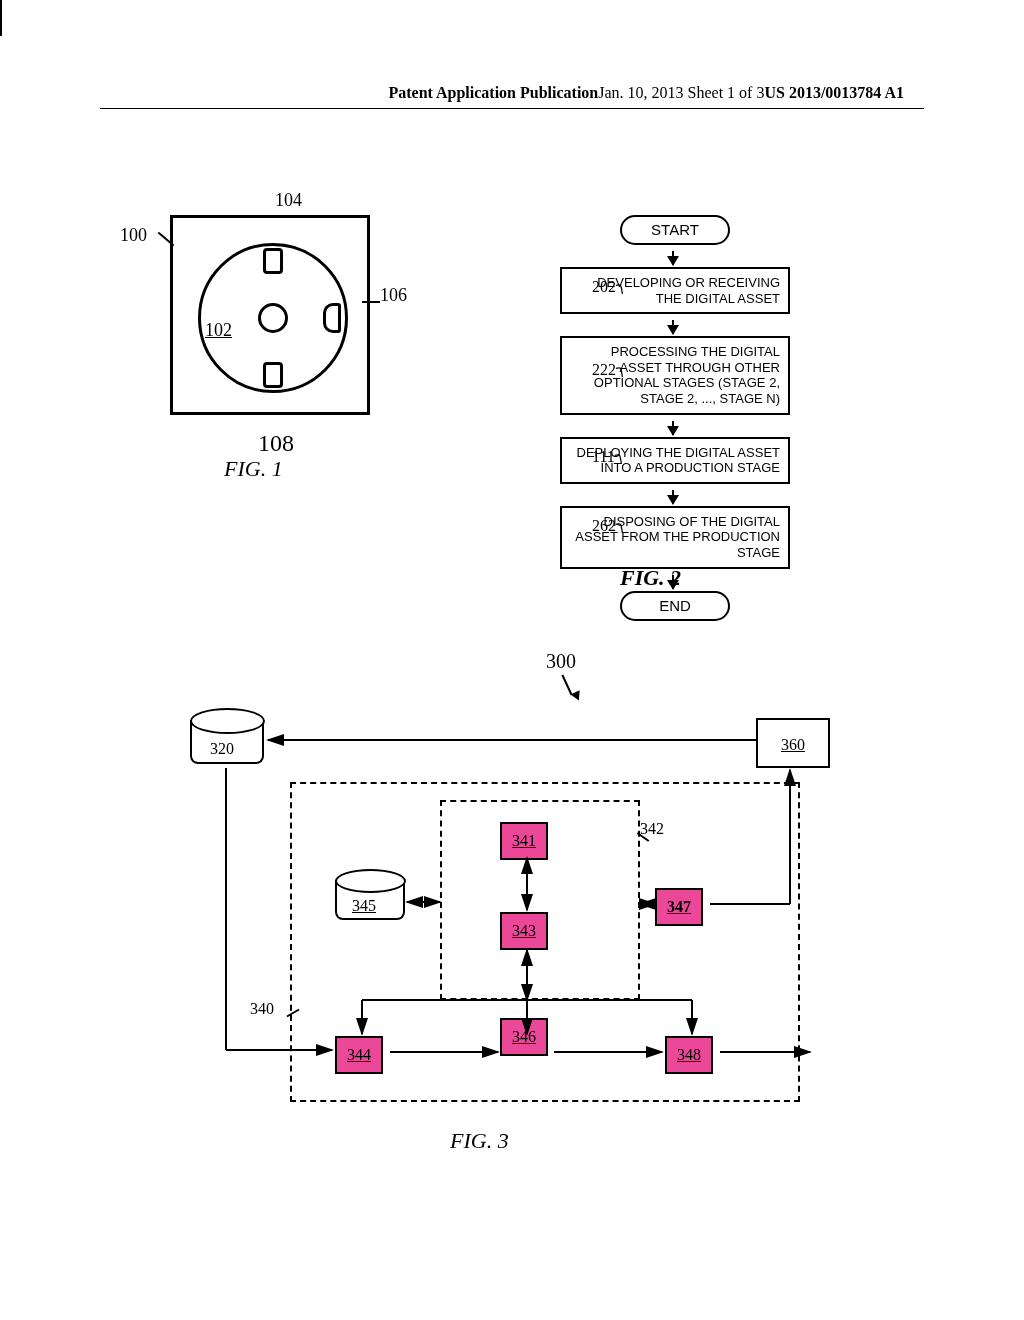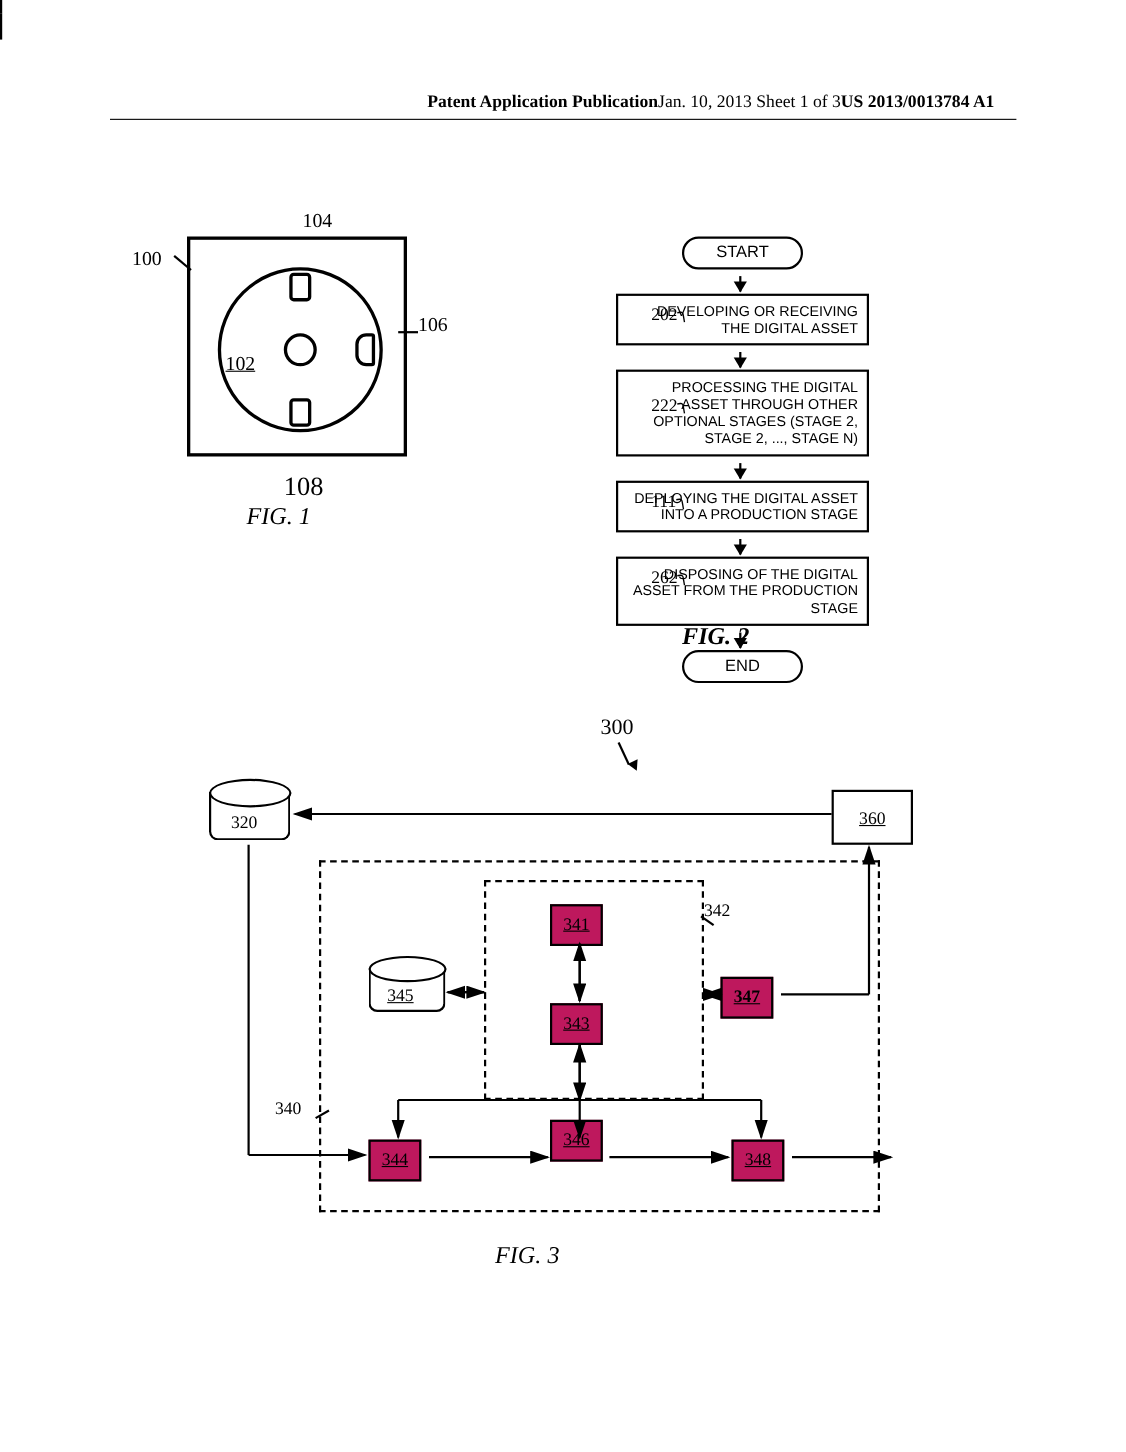--- a/index.html
+++ b/index.html
@@ -233,21 +233,21 @@
     left:250px; top:110px;
     width:200px; height:200px;
     border:2px dashed #000;
   }
 
   .box3 {
     position:absolute;
     border:2.5px solid #000;
     text-align:center;
     font-size:16px;
-    background:#be185d;
+    background:#ec4899;
     padding: 8px 10px;
   }
   .box3 span { text-decoration: underline; }
   .cyl-345 { position:absolute; left:145px; top:190px; width:70px; height:40px; }
   .cyl-345::before { top:-11px; height:20px; }
   .cyl-345-label { position:absolute; left:162px; top:207px; font-size:16px; text-decoration:underline; }
 
   .box-341 { left:310px; top:132px; }
   .box-343 { left:310px; top:222px; }
   .box-347 { left:465px; top:198px;font-weight:bold; }

